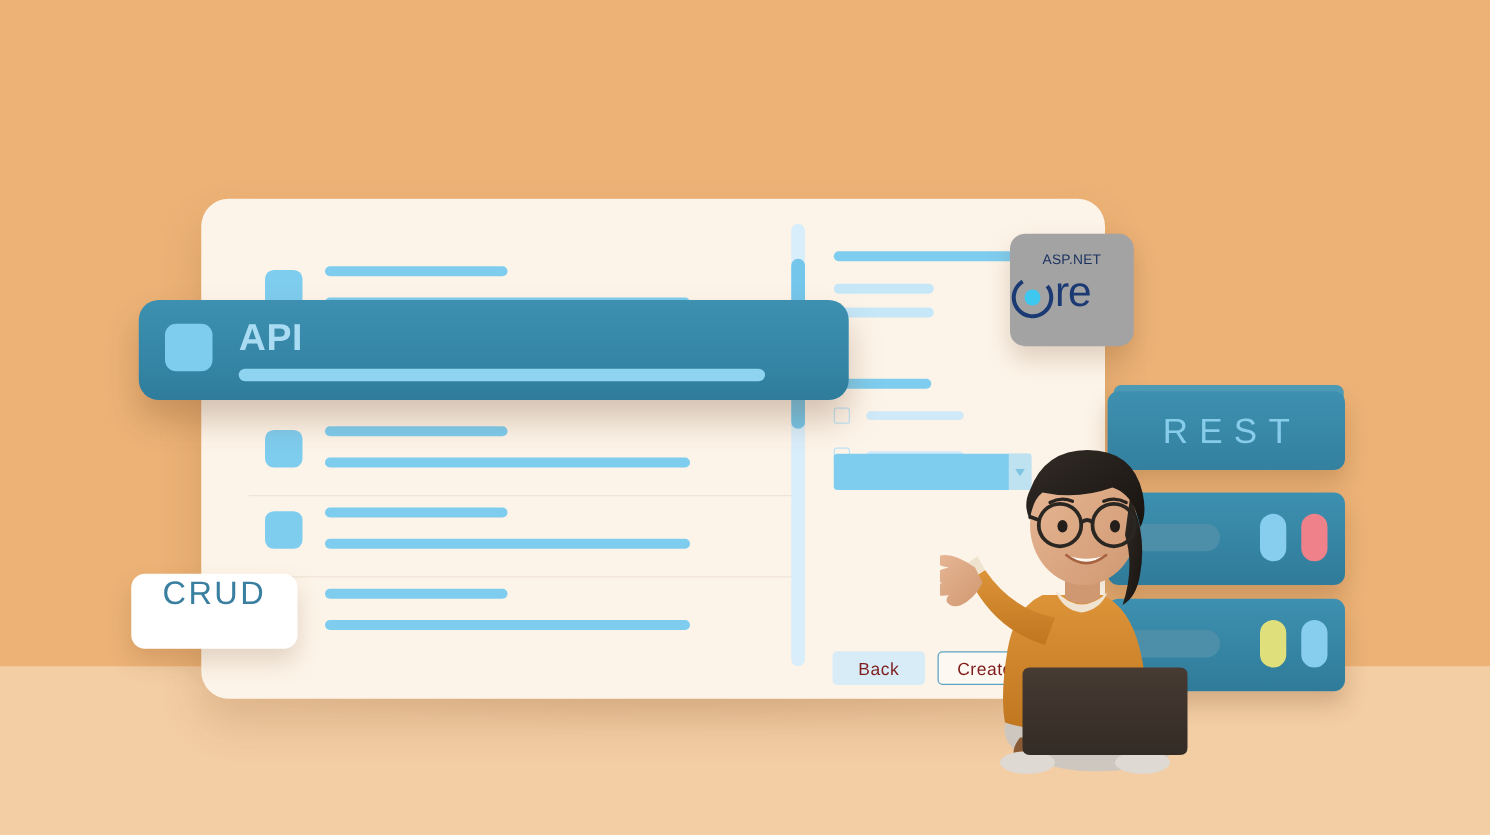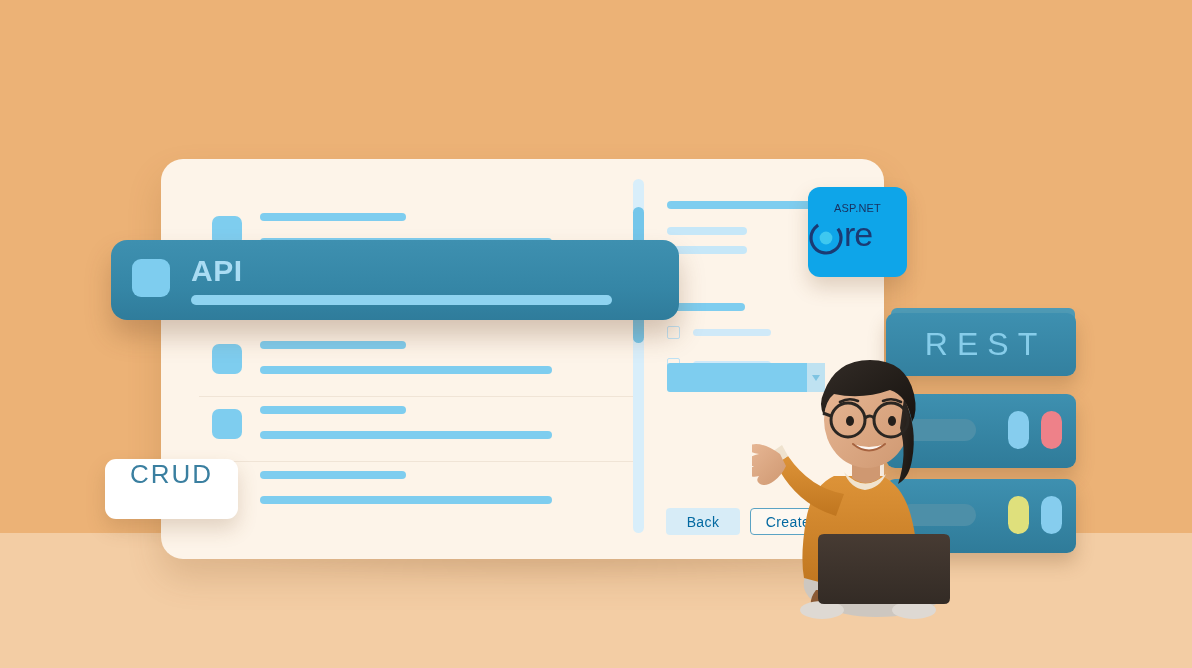--- a/index.html
+++ b/index.html
@@ -204,22 +204,23 @@
 
   
   .btn {
     position: absolute;
     height: 27px;
     border-radius: 4px;
     font-size: 14px;
     display: flex;
     align-items: center;
     justify-content: center;
-    color: #0369a1;
+    color: #7f1d1d;
     letter-spacing: .4px;
+    margin-top: 13px;
   }
   .btn-back {
     left: 666px;
     top: 508px;
     width: 74px;
     background: #d7ecf7;
   }
   .btn-create {
     left: 750px;
     top: 508px;
@@ -228,21 +229,21 @@
     border: 1.4px solid #5ba3c4;
   }
 
   
   .aspnet-badge {
     position: absolute;
     left: 808px;
     top: 187px;
     width: 99px;
     height: 90px;
-    background: #0ea5e9;
+    background: #a3a3a3;
     border-radius: 12px;
     box-shadow: 0 10px 20px rgba(120,78,40,.22);
   }
   .aspnet-top {
     position: absolute;
     left: 0; right: 0;
     top: 15px;
     text-align: center;
     font-size: 11px;
     color: #19305f;
@@ -291,21 +292,21 @@
     width: 190px;
     height: 63px;
     background: linear-gradient(180deg,#3e90b0,#33809f);
     border-radius: 9px;
     box-shadow: 0 10px 18px rgba(110,70,35,.25);
     display: flex;
     align-items: center;
     justify-content: center;
   }
   .rest-text {
-    font-size: 32px;
+    font-size: 28px;
     color: #87cdea;
     letter-spacing: 9px;
     padding-left: 9px;
     text-align: center;
   }
   .rest-top-edge {
     position: absolute;
     left: 891px;
     top: 308px;
     width: 184px;

